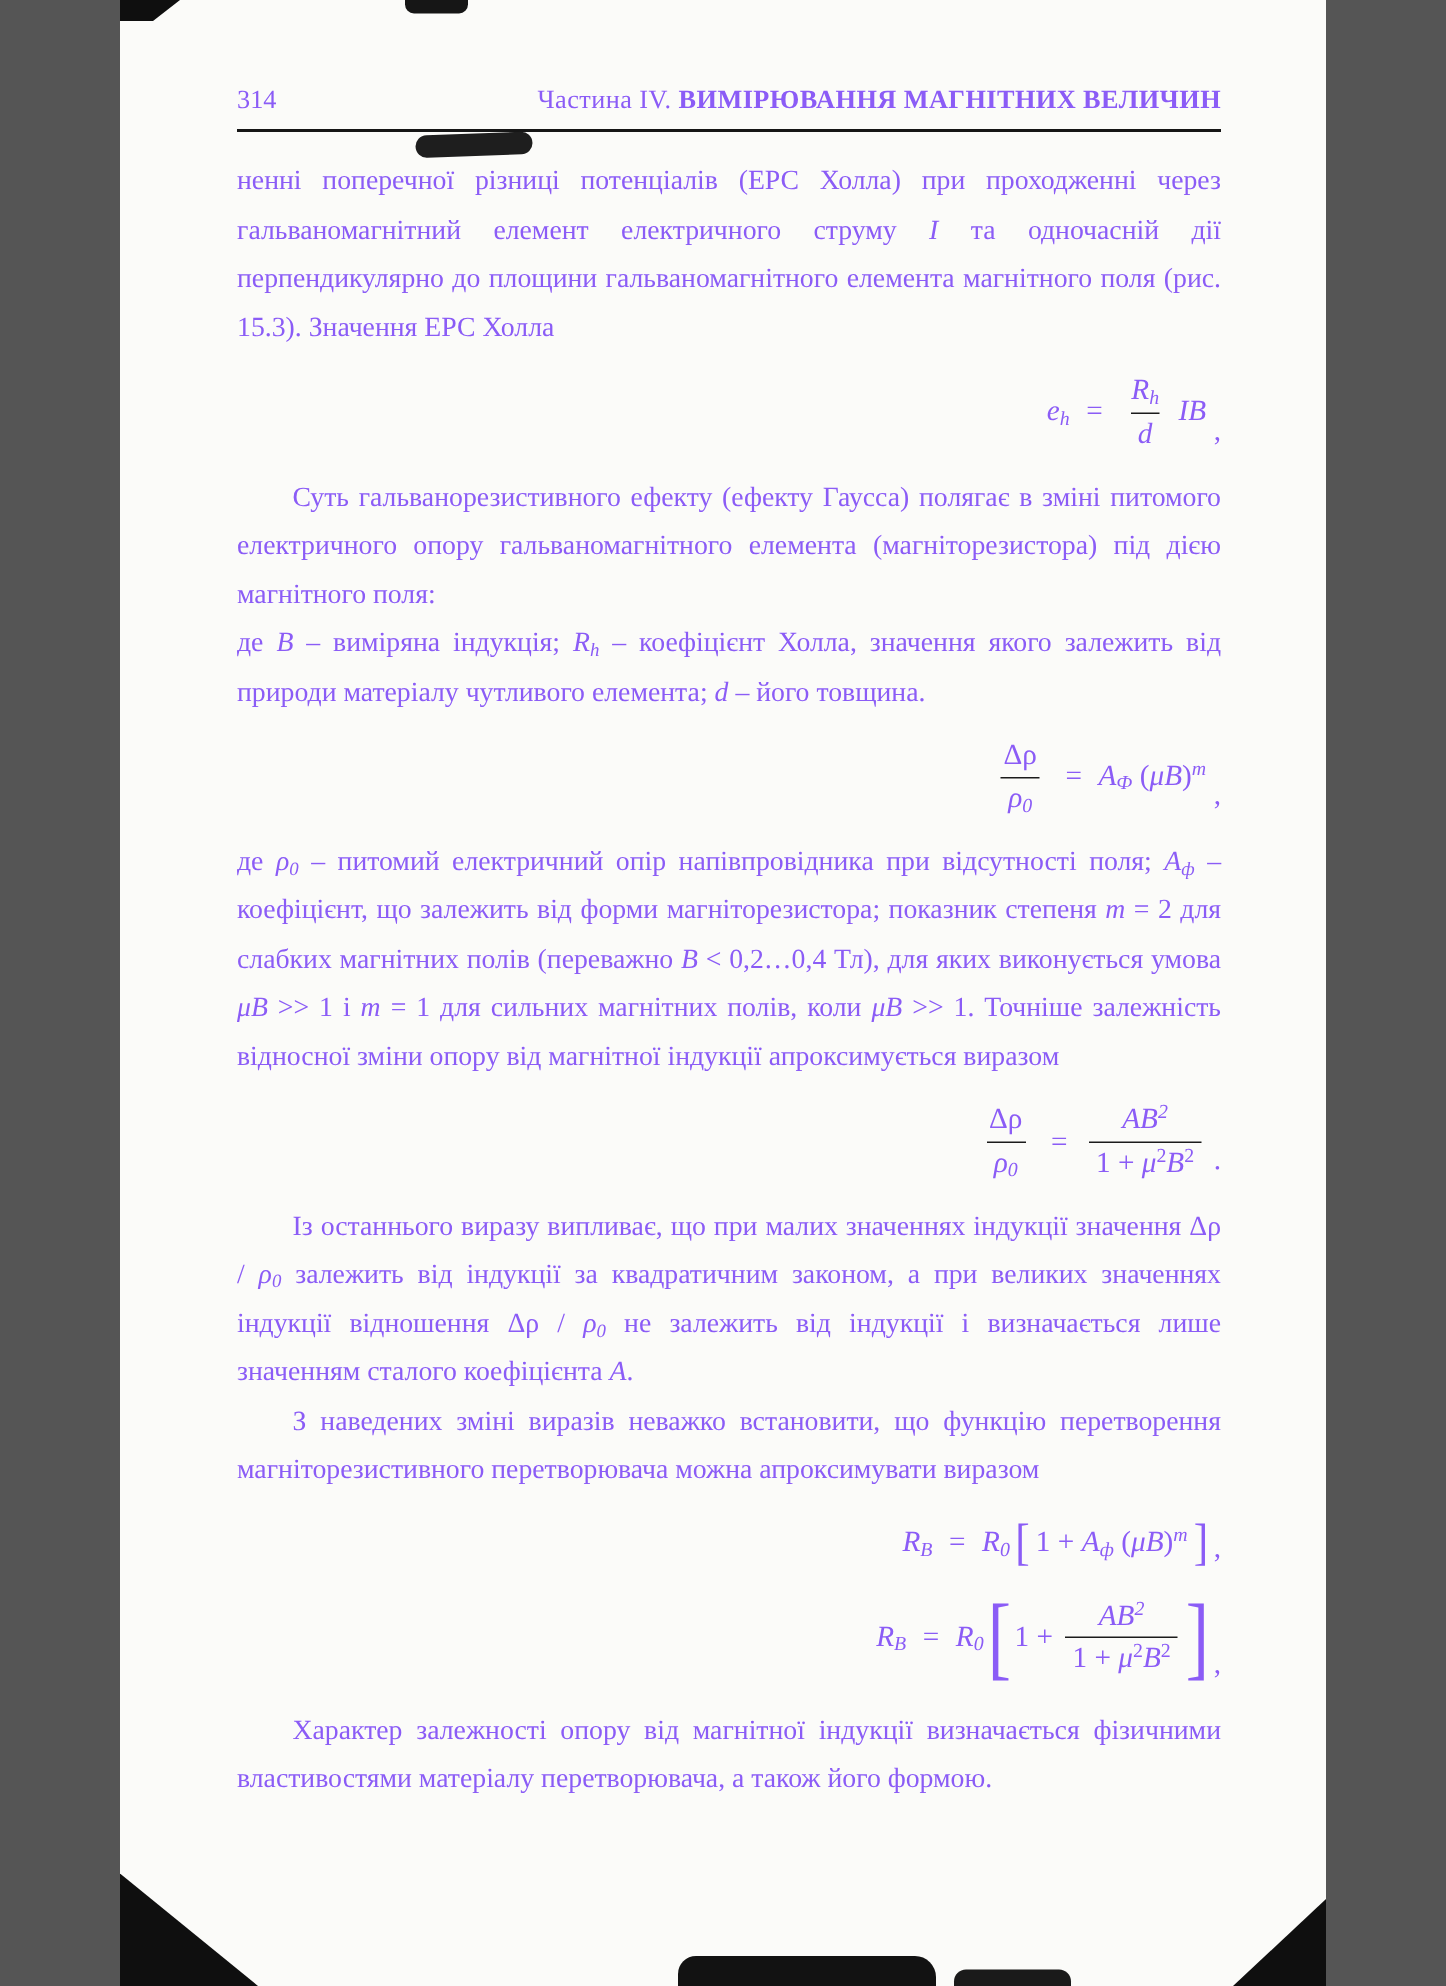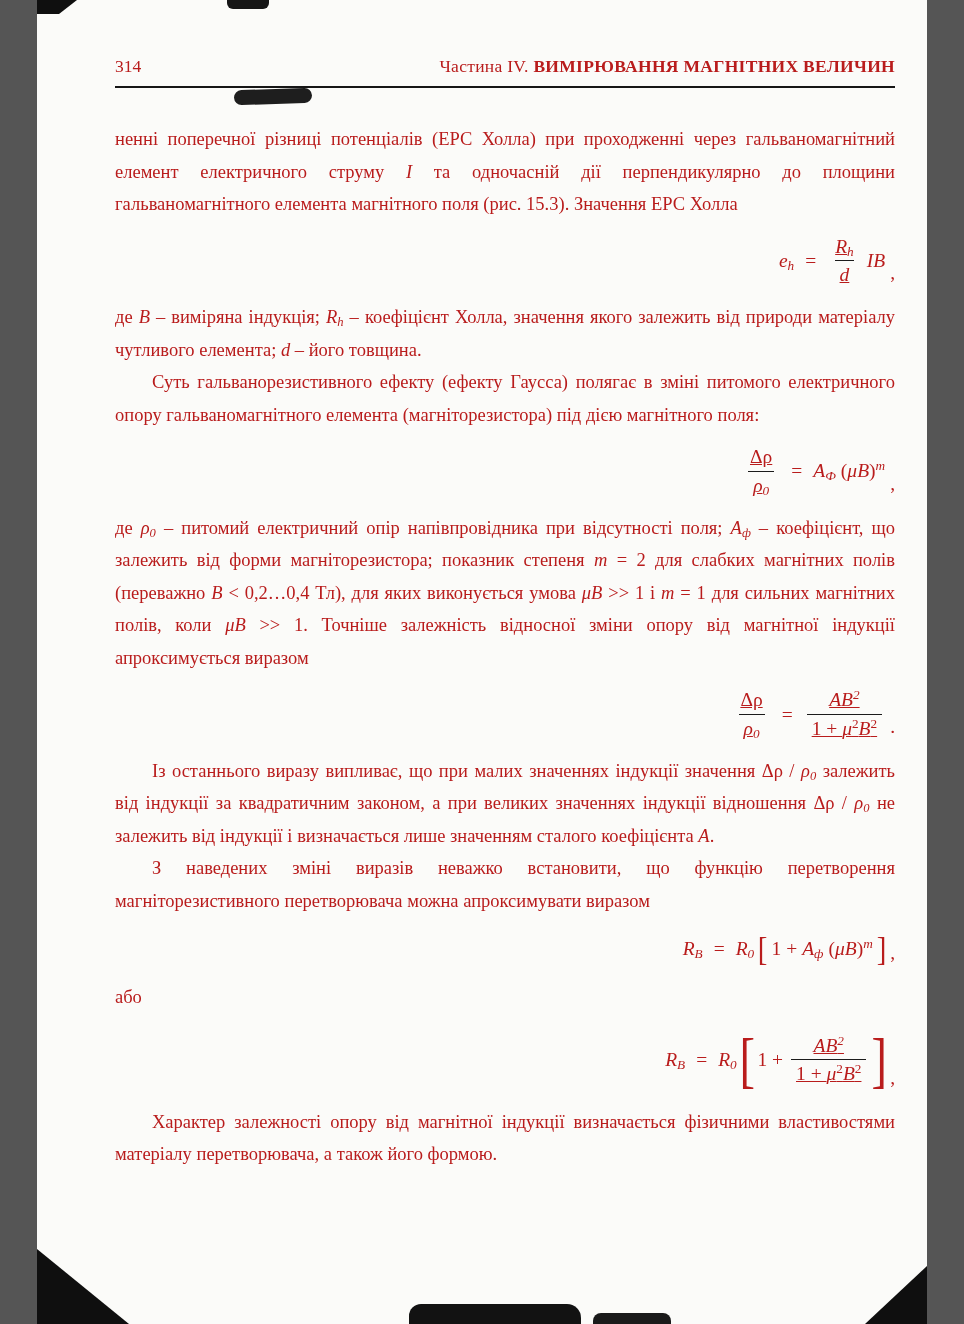--- a/index.html
+++ b/index.html
@@ -1,49 +1,49 @@
 <!DOCTYPE html>
 <html><head>
 <meta charset="utf-8">
 <style>
   html,body { margin:0; padding:0; background:#555; }
   .page {
     position:relative;
-    width:890px; height:1324px;
+    width:804px; height:1324px;
     margin:0 auto;
     background:#fbfbf9;
-    color:#b91c1c;
+    color:#8b5cf6;
     font-family:"Liberation Serif","DejaVu Serif",serif;
     box-sizing:border-box;
-    padding:56px 32px 0 78px;
+    padding:56px 70px 0 78px;
     overflow:hidden;
   }
   
   .page-header { display:flex; justify-content:space-between; align-items:baseline; font-size:17.5px; }
   .running-title { letter-spacing:0.3px;margin-left:32px; }
   .running-title .bold { font-weight:bold; }
   .header-rule { margin-top:9px; border-top:2.2px solid #161616; }
 
   
   p.body-par {
     margin:0; text-align:justify; font-size:18.5px; line-height:32.5px;
   }
-  p.first { margin-top:35px; }
+  p.first { margin-top:17px; }
   p.indent { text-indent:37px; }
   .it { font-style:italic; }
   sub,sup { font-size:68%; line-height:0; }
   sub { vertical-align:-0.25em; }
   sup { vertical-align:0.5em; }
 
   
   .formula { margin:15px 0; display:flex; justify-content:flex-end; font-size:19.5px; }
   .f-row { display:inline-flex; align-items:center; gap:5px; }
   .op { margin:0 6px; }
   .punct { align-self:flex-end; padding-bottom:2px; }
-  .frac { display:inline-flex; flex-direction:column; align-items:center; margin:0 3px;text-decoration:underline; }
+  .frac { display:inline-flex; flex-direction:column; align-items:center; margin:0 3px; }
   .frac .num { padding:0 5px 3px; line-height:1.12; }
   .frac .den { border-top:1.5px solid #1b1b1b; padding:3px 5px 0; line-height:1.12; }
   .bracket { font-family:"Liberation Serif",serif; line-height:1; display:inline-block; }
   .br-md { font-size:34px; transform:scaleX(0.85); margin:0 -2px; }
   .br-lg { font-size:62px; transform:scaleX(0.75); margin:0 -5px; }
 
   
   .artifact { position:absolute; background:#0f0f0f; }
   .a-top-left { left:0; top:0; width:40px; height:14px; clip-path:polygon(0 0,100% 0,55% 100%,0 100%); }
   .a-top-dash { left:190px; top:0; width:42px; height:9px; border-radius:0 0 6px 6px; background:#161616; }
@@ -82,22 +82,22 @@
       <span class="op">=</span>
       <span class="frac">
         <span class="num it"><span>R</span><sub>h</sub></span>
         <span class="den it">d</span>
       </span>
       <span class="it">IB</span>
       <span class="punct">,</span>
     </span>
   </div>
 
+  <p class="body-par indent">Суть гальванорезистивного ефекту (ефекту Гаусса) полягає в зміні питомого електричного опору гальваномагнітного елемента (магніторезистора) під дією магнітного поля:</p>
   <p class="body-par">де <span class="it">B</span> – виміряна індукція; <span class="it">R<sub>h</sub></span> – коефіцієнт Холла, значення якого залежить від природи матеріалу чутливого елемента; <span class="it">d</span> – його товщина.</p>
-  <p class="body-par indent">Суть гальванорезистивного ефекту (ефекту Гаусса) полягає в зміні питомого електричного опору гальваномагнітного елемента (магніторезистора) під дією магнітного поля:</p>
 
   <div class="formula">
     <span class="f-row">
       <span class="frac">
         <span class="num">Δρ</span>
         <span class="den it"><span>ρ</span><sub>0</sub></span>
       </span>
       <span class="op">=</span>
       <span class="it"><span>A</span><sub>Ф</sub></span>
       <span><span>(</span><span class="it">μB</span><span>)</span><sup class="it">m</sup></span>
@@ -132,21 +132,20 @@
       <span class="it"><span>R</span><sub>0</sub></span>
       <span class="bracket br-md">[</span>
       <span>1 +</span>
       <span class="it"><span>A</span><sub>ф</sub></span>
       <span><span>(</span><span class="it">μB</span><span>)</span><sup class="it">m</sup></span>
       <span class="bracket br-md">]</span>
       <span class="punct">,</span>
     </span>
   </div>
 
-  <p class="body-par">або</p>
 
   <div class="formula">
     <span class="f-row">
       <span class="it"><span>R</span><sub>B</sub></span>
       <span class="op">=</span>
       <span class="it"><span>R</span><sub>0</sub></span>
       <span class="bracket br-lg">[</span>
       <span>1 +</span>
       <span class="frac">
         <span class="num it"><span>AB</span><sup>2</sup></span>

